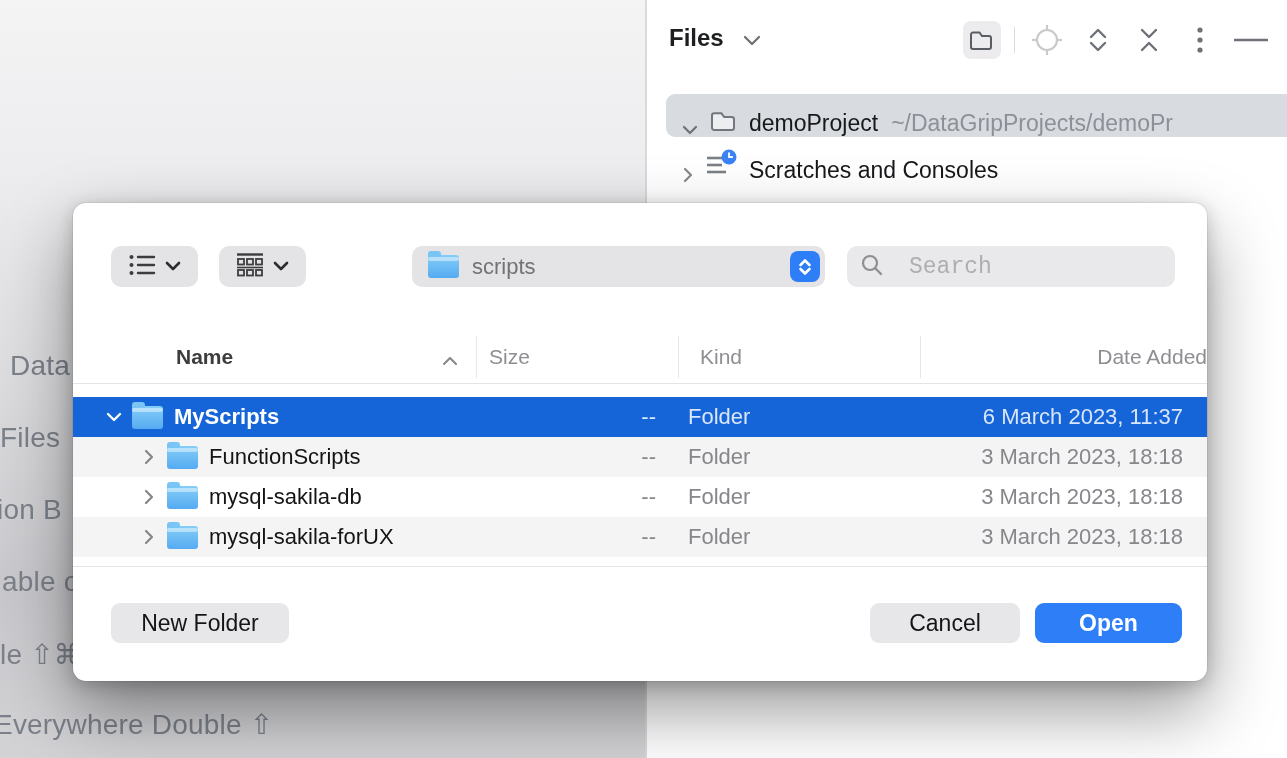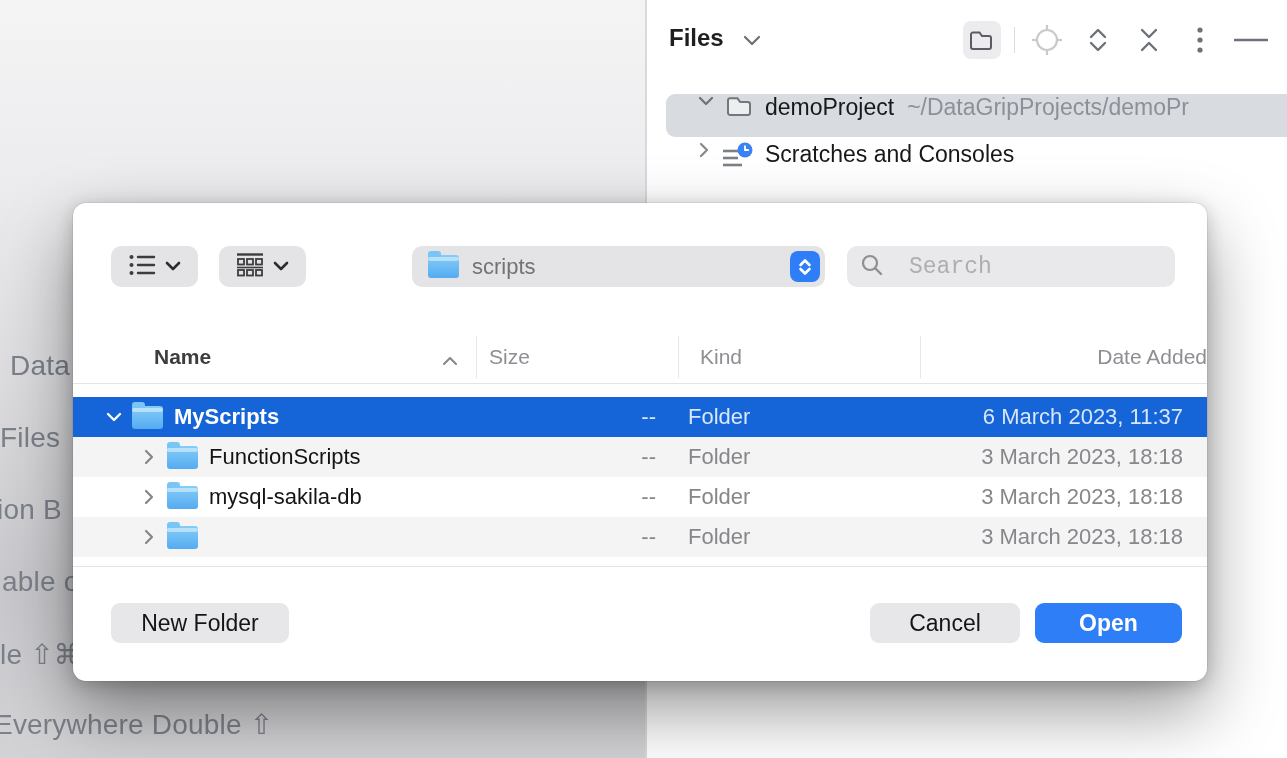--- a/index.html
+++ b/index.html
@@ -25,21 +25,21 @@
 
   
   .files-panel { position:absolute; left:647px; top:0; width:640px; height:758px; background:#ffffff; }
   .fp-header { position:absolute; left:0; top:0; width:100%; height:80px; }
   .fp-title { position:absolute; left:22px; top:24px; font-size:24px; font-weight:700; color:#1d1e20; }
   .fp-title-chev { position:absolute; left:95px; top:34px; }
   .fp-toolbar { position:absolute; top:21px; right:17px; display:flex; align-items:center; gap:13px; }
   .icon-btn { width:38px; height:38px; border-radius:8px; display:flex; align-items:center; justify-content:center; }
   .icon-btn.active { background:#ececee; }
   .fp-sep { width:1px; height:26px; background:#dcdcde; }
-  .tree-row { display:flex; align-items:flex-start; position:absolute; left:19px; right:0; height:43px;padding-left:16px; }
+  .tree-row { display:flex; align-items:flex-end; position:absolute; left:19px; right:0; height:43px; }
   .tree-row.selected { background:#d8dbdf; border-radius:9px 0 0 9px; }
   .tr-demo { top:94px; }
   .tr-scratch { top:141px; }
   .tree-label { font-size:23px; color:#17181a; margin-left:11px; white-space:nowrap; }
   .tree-path { font-size:23px; color:#8c9199; margin-left:13px; white-space:nowrap; overflow:hidden; flex:1; }
   .tree-chev { margin-left:15px; display:flex; }
   .scratch-icon { margin-left:9px; }
   .demo-folder { margin-left:11px; }
 
   
@@ -69,21 +69,21 @@
     display:flex; align-items:center; padding-left:13px;
   }
   .search input {
     border:none; outline:none; background:transparent; font-size:23px; color:#333;
     margin-left:25px; width:260px; font-family:Liberation Mono, monospace;
   }
   .search input::placeholder { color:#aeaeb2; }
 
   .tbl-header { position:absolute; left:0; top:127px; width:100%; height:53px; display:flex; align-items:center; }
   .th { font-size:21px; color:#8e8e93; }
-  .th-name { width:403px; padding-left:81px; color:#3d3d3f; font-weight:700; position:relative; }
+  .th-name { width:403px; padding-left:103px; color:#3d3d3f; font-weight:700; position:relative; }
   .sort-caret { position:absolute; left:368px; top:3px; }
   .th-size { width:202px; padding-left:13px; }
   .th-kind { width:242px; padding-left:22px; }
   .th-date { flex:1; padding-left:16px;text-align:right; }
   .hdr-div { position:absolute; top:6px; width:1px; height:42px; background:#e7e7e9; }
   .hdr-div1 { left:403px; } .hdr-div2 { left:605px; } .hdr-div3 { left:847px; }
   .hline { position:absolute; left:0; width:100%; height:1px; background:#e4e4e6; }
   .hline-top { top:180px; }
   .hline-bottom { top:363px; }
 
@@ -347,20 +347,21 @@
       </div>
 
       <div class="row alt indent1">
         <div class="cell-name">
           <span class="row-chev">
             <svg width="12" height="16">
                 <path d="M3 2 l6 6 -6 6" stroke="#85858a" stroke-width="2.2" fill="none" stroke-linecap="round" stroke-linejoin="round"></path>
               </svg>
           </span>
           <span class="folder-blue"></span>
+          <span class="row-label">mysql-sakila-forUX</span>
         </div>
         <div class="cell-size">--</div>
         <div class="cell-kind">Folder</div>
         <div class="cell-date">3 March 2023, 18:18</div>
       </div>
     </div>
     <div class="hline hline-bottom"></div>
 
     <div class="footer-btn btn-newfolder">New Folder</div>
     <div class="footer-btn btn-cancel">Cancel</div>

